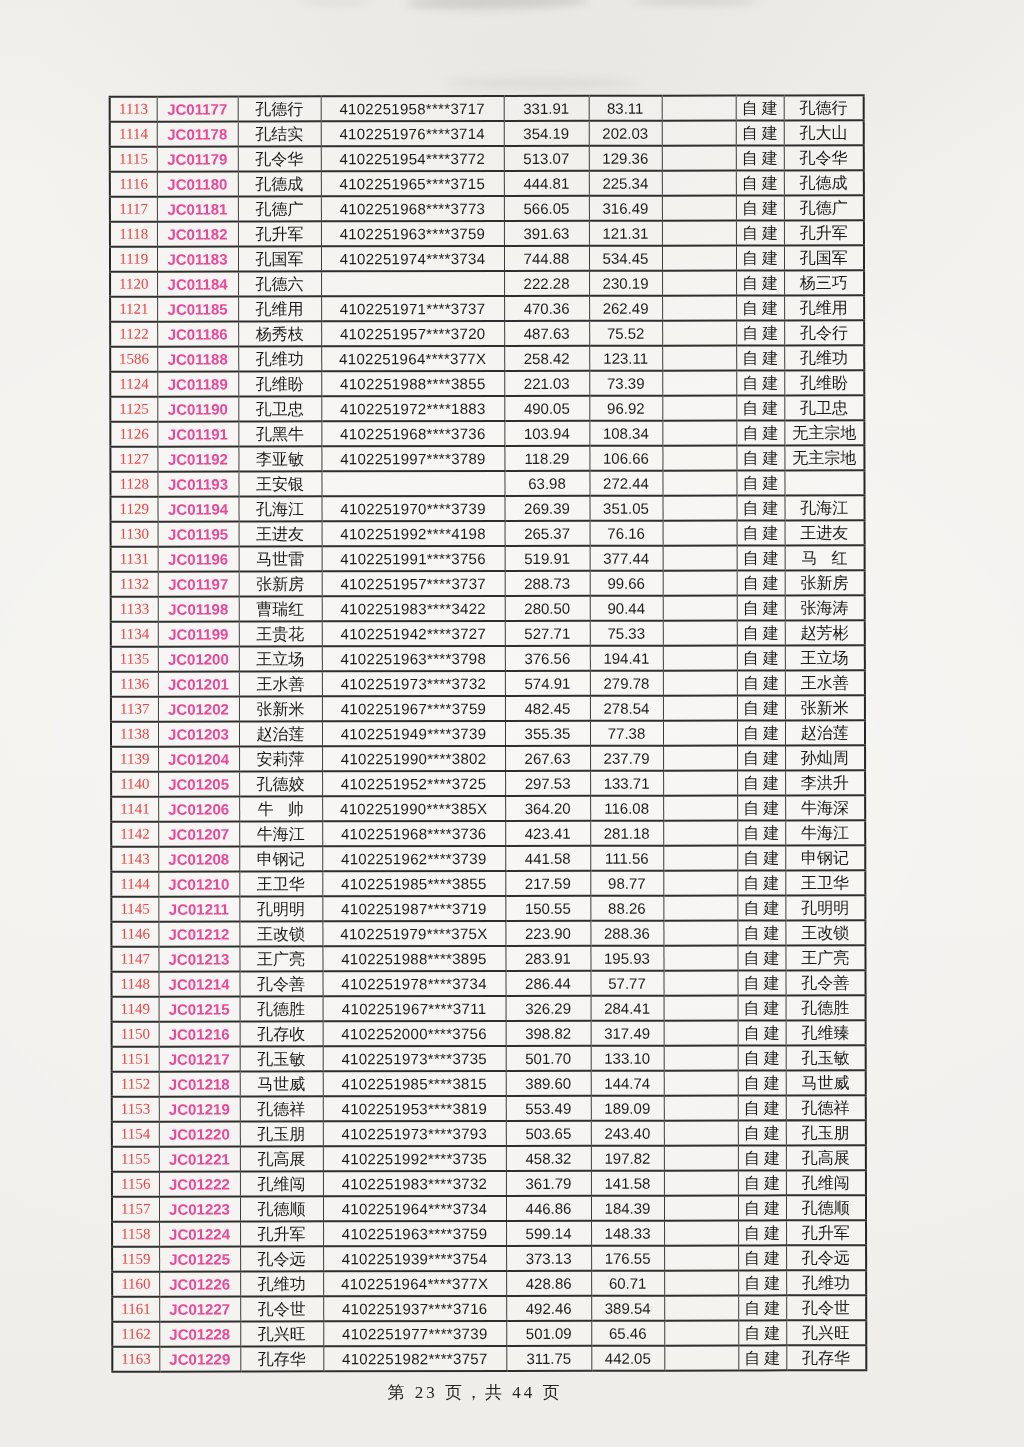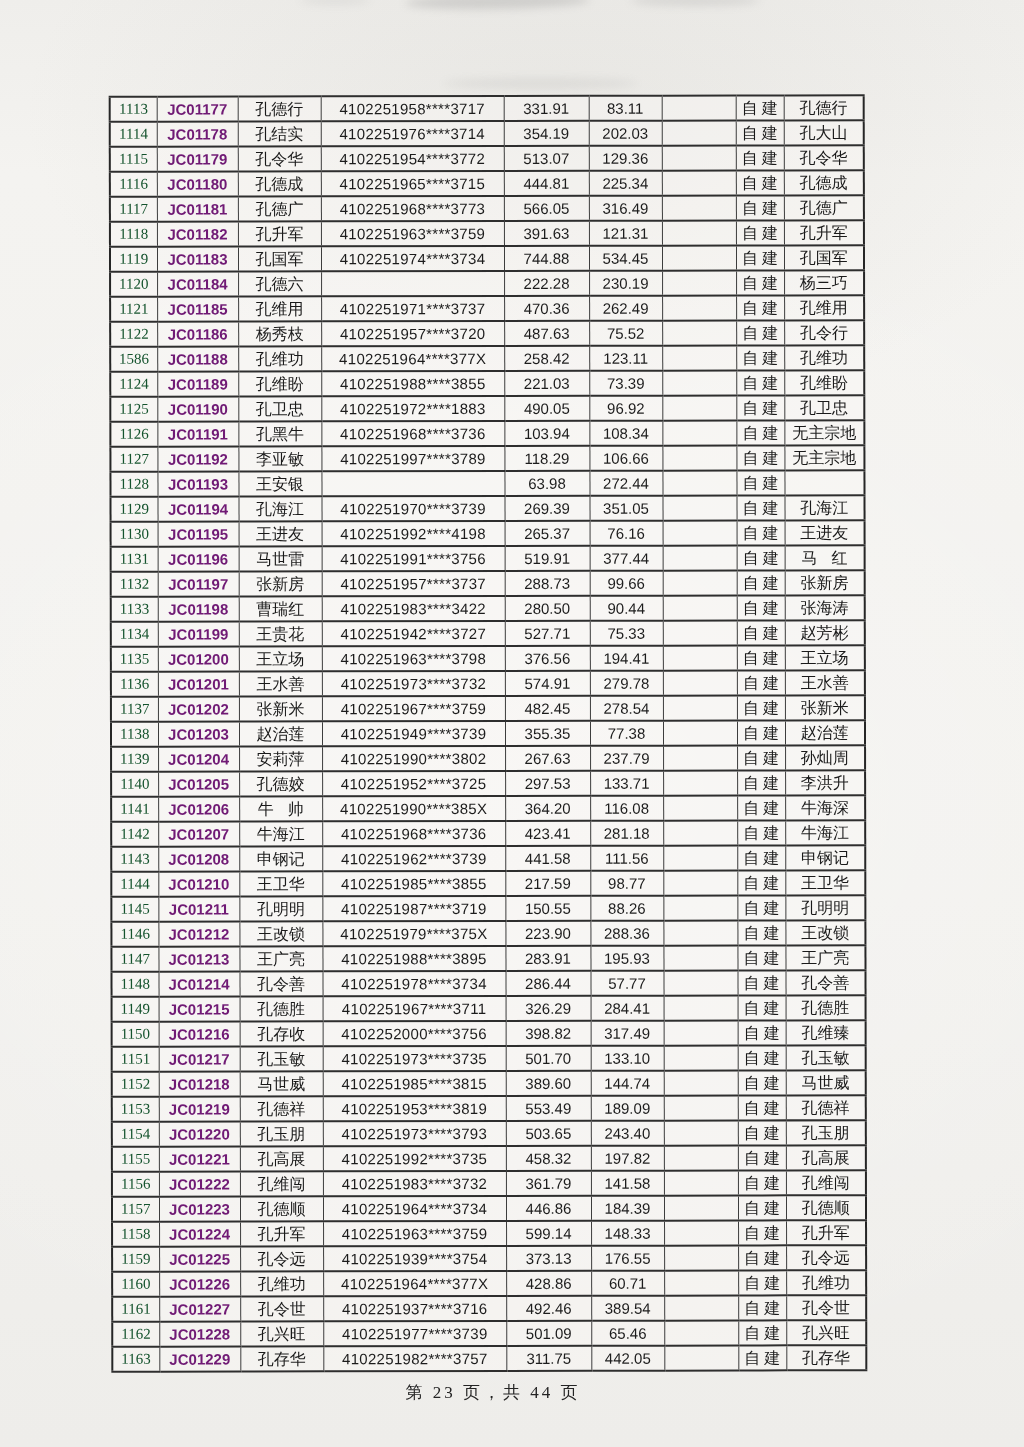--- a/index.html
+++ b/index.html
@@ -25,30 +25,30 @@
     transform:rotate(-0.12deg);
     background:rgba(250,249,247,0.45);
   }
   table.doc-table{border:2px solid #262626;}
   td{
     height:23px;padding:0;overflow:hidden;white-space:nowrap;
     border-left:1px solid #3d3d3d;border-right:1px solid #3d3d3d;
     border-top:2px solid #2e2e2e;border-bottom:2px solid #2e2e2e;
     text-align:center;vertical-align:middle;line-height:23px;
   }
-  td.c0{font-family:"Liberation Serif","DejaVu Serif",serif;font-size:15px;color:#14532d;}
-  td.c1{font-family:"Liberation Sans","DejaVu Sans",sans-serif;font-weight:bold;font-size:15px;color:#701a75;}
+  td.c0{font-family:"Liberation Serif","DejaVu Serif",serif;font-size:15px;color:#ef4444;}
+  td.c1{font-family:"Liberation Sans","DejaVu Sans",sans-serif;font-weight:bold;font-size:15px;color:#ec4899;}
   td.c2,td.c7,td.c8{font-size:16px;color:#1a1a1a;}
   td.c3{font-family:"Liberation Sans","DejaVu Sans",sans-serif;font-size:15px;color:#1c1c1c;letter-spacing:.3px;margin-top:28px;}
   td.c4,td.c5{font-family:"Liberation Sans","DejaVu Sans",sans-serif;font-size:15px;color:#1c1c1c;}
   td.c7{letter-spacing:4px;text-indent:4px;margin-top:6px;}
   td.spread{letter-spacing:14px;text-indent:14px;}
 
   .footer{
-    position:absolute;left:116px;top:1381px;width:754px;height:24px;
+    position:absolute;left:98px;top:1381px;width:754px;height:24px;
     text-align:center;font-size:17px;color:#242424;letter-spacing:3px;
     font-family:"Liberation Serif","DejaVu Serif",serif;
   }
 </style>
 </head>
 <body>
 
 <div class="smudge s1"></div>
 <div class="smudge s2"></div>
 <div class="smudge s3"></div>

